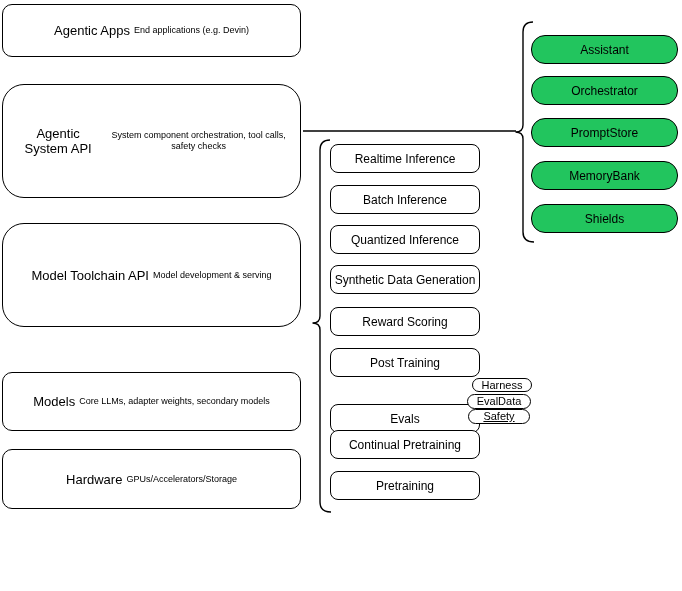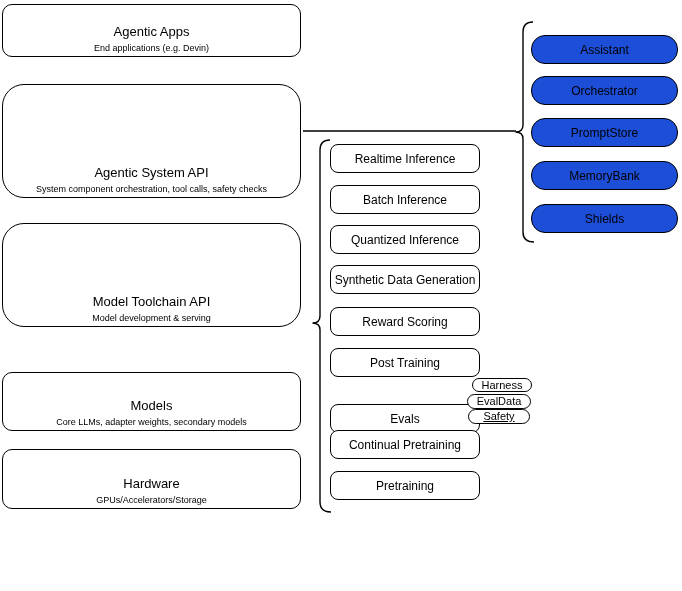--- a/index.html
+++ b/index.html
@@ -9,35 +9,35 @@
     background:#fff;
     font-family:"Liberation Sans", sans-serif;
     color:#000;
     overflow:hidden;
   }
   #connector-layer{position:absolute;left:0;top:0;width:682px;height:591px;pointer-events:none;}
   .lbox{
     position:absolute;left:2px;width:299px;
     border:1.3px solid #000;background:#fff;
     box-sizing:border-box;
-    display:flex;flex-direction:column;justify-content:flex-end;align-items:center;
+    display:flex;justify-content:center;align-items:center;
     text-align:center;gap:4px;padding:2px 10px;
   }
   .ltitle{font-size:13px;line-height:15px;}
   .lsub{font-size:9px;line-height:11px;}
   .mbox{
     position:absolute;left:330px;width:150px;height:29px;
     border:1.3px solid #000;border-radius:8px;background:#fff;
     box-sizing:border-box;
     display:flex;justify-content:center;align-items:center;
     font-size:12px;text-align:center;
   }
   .rbox{
     position:absolute;left:531px;width:147px;height:29px;
-    border:1.3px solid #000;border-radius:14px;background:#1d4ed8;
+    border:1.3px solid #000;border-radius:14px;background:#22c55e;
     box-sizing:border-box;
     display:flex;justify-content:center;align-items:center;
     font-size:12px;text-align:center;
   }
   .pill{
     position:absolute;
     border:1.3px solid #000;border-radius:9px;background:#fff;
     box-sizing:border-box;
     display:flex;justify-content:center;align-items:center;
     font-size:11px;line-height:11px;z-index:3;

